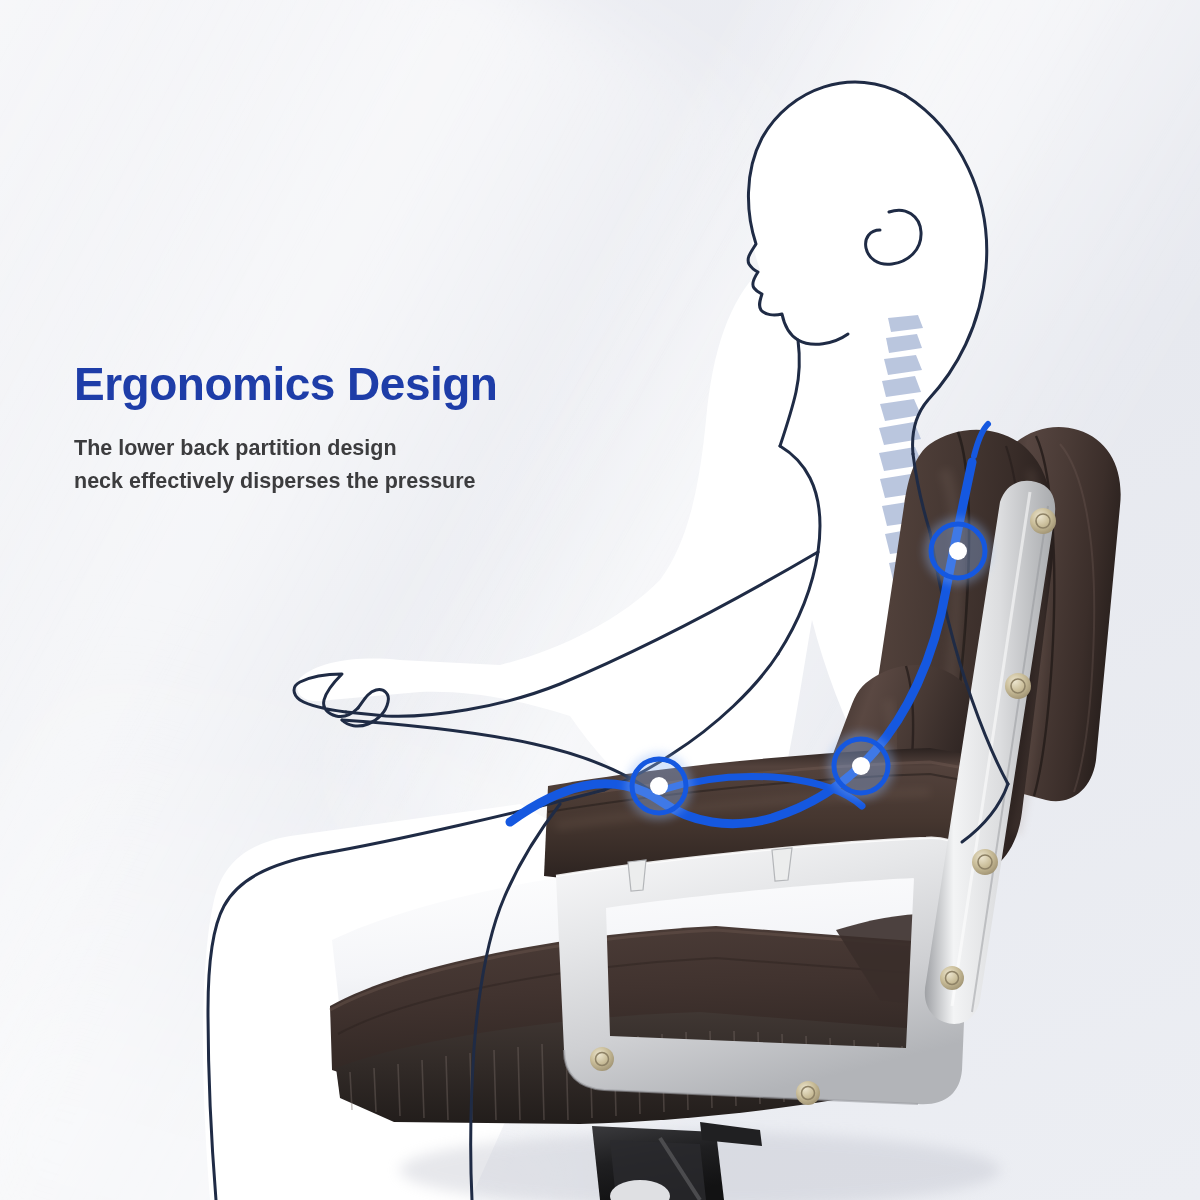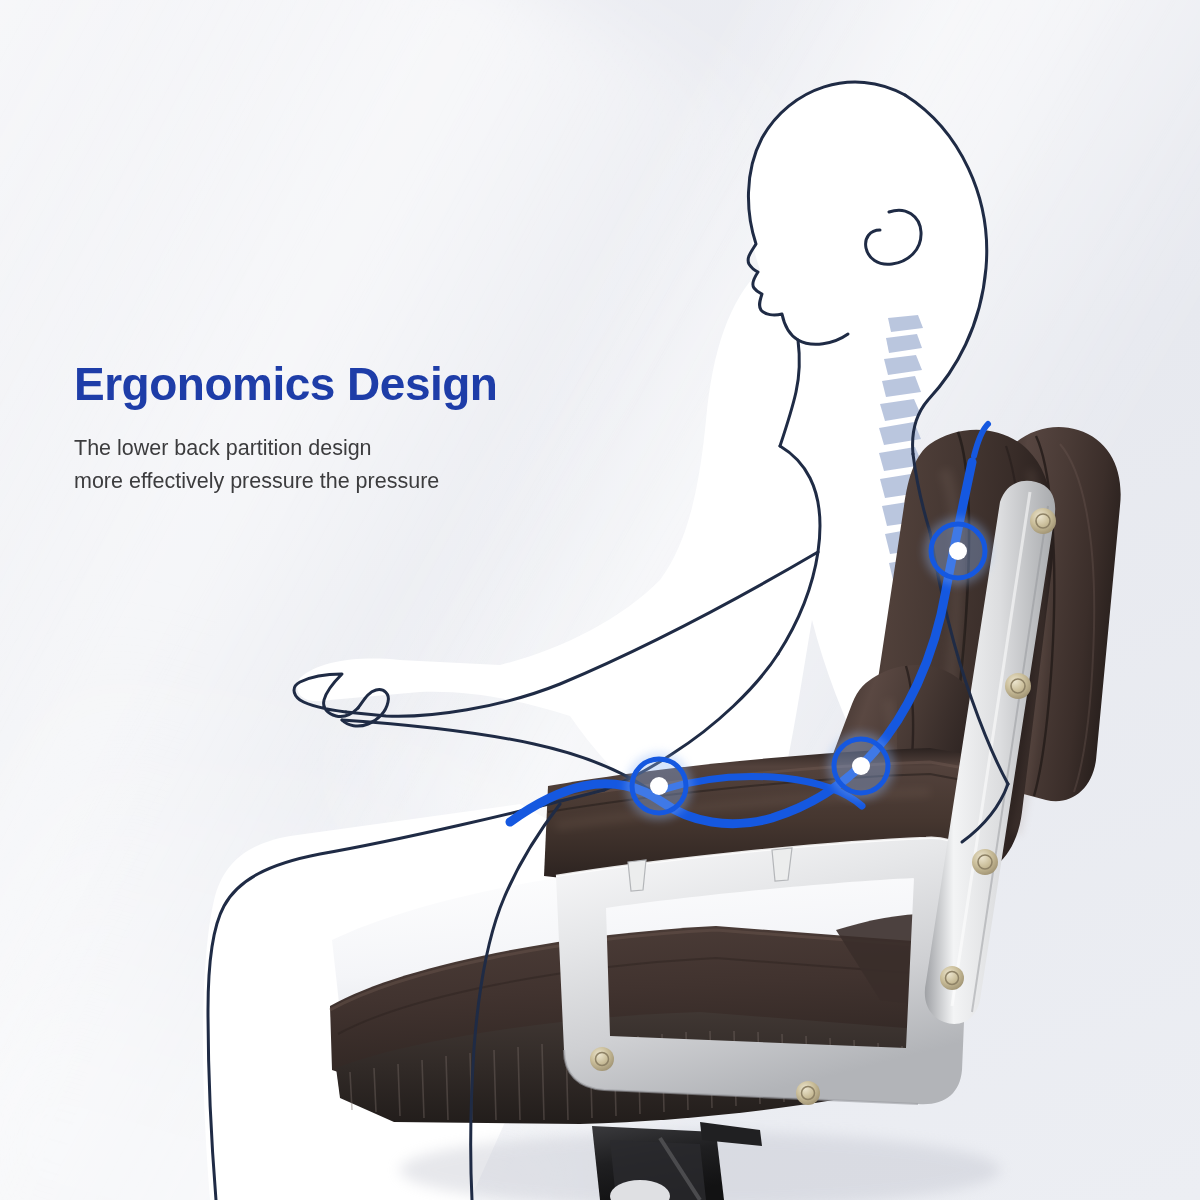--- a/index.html
+++ b/index.html
@@ -36,21 +36,21 @@
   }
 
   
   #text-block { position:absolute; left:74px; top:360px; width:560px; }
   #headline {
     font-size:46px; font-weight:bold; letter-spacing:-0.5px;
     color:#1e3da8; line-height:1.05; white-space:nowrap;
   }
   #subcopy {
     margin-top:24px; font-size:21.5px; line-height:1.52;
-    color:#3c3c3e; font-weight:normal;
+    color:#3c3c3e; font-weight:bold;
   }
   #subcopy .ln { display:block; }
 
   
   #art { position:absolute; inset:0; }
   svg { display:block; }
   .layer { position:absolute; left:0; top:0; width:1200px; height:1200px; }
 </style>
 </head>
 <body>
@@ -455,17 +455,17 @@
           <circle cx="659" cy="786" r="9" fill="#ffffff"></circle>
         </g>
       </g>
     </svg>
   </div>
 
   <div id="text-block">
     <div id="headline">Ergonomics Design</div>
     <div id="subcopy">
       <span class="ln">The lower back partition design</span>
-      <span class="ln">more effectively pressure the pressure</span>
+      <span class="ln">neck effectively disperses the pressure</span>
     </div>
   </div>
 
 </div>
 
 </body></html>

